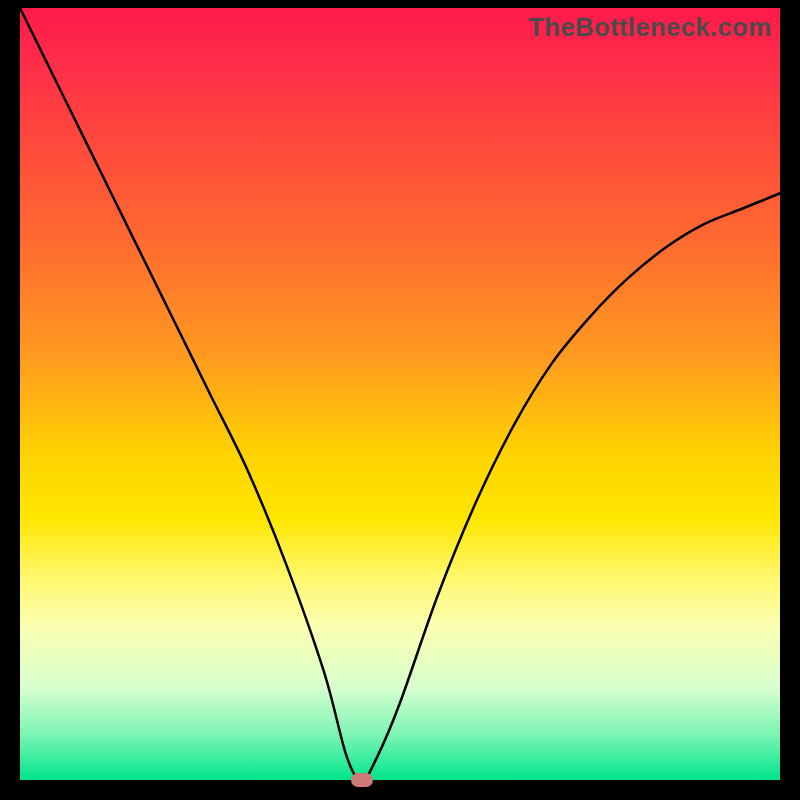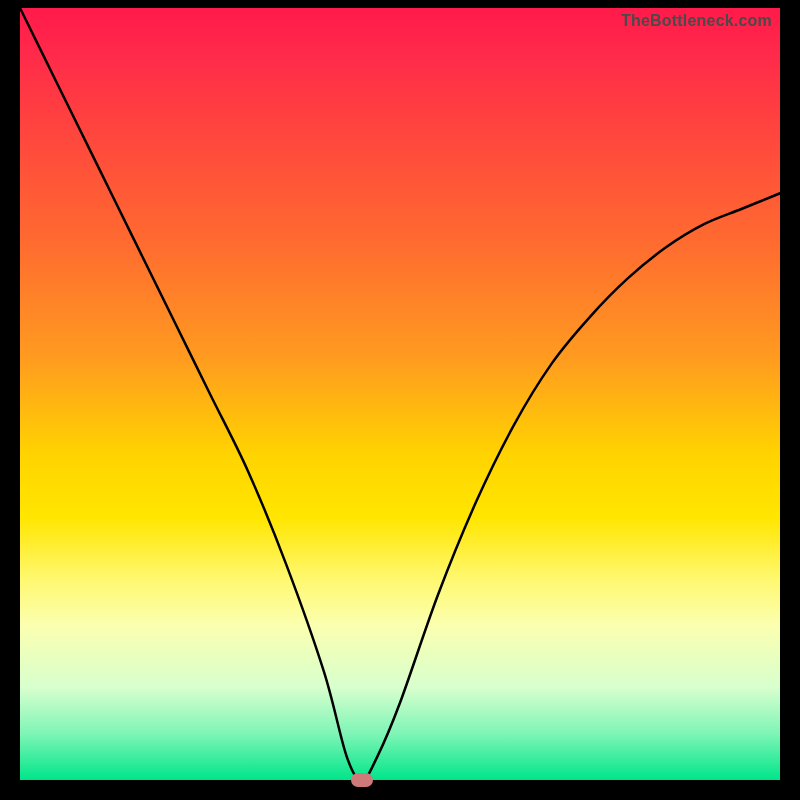--- a/index.html
+++ b/index.html
@@ -35,21 +35,21 @@
       #fbffb0 80%,
       #d8ffce 88%,
       #7ef5b6 94%,
       #00e58a 100%);
   }
   .watermark {
     position: absolute;
     top: 4px;
     right: 8px;
     color: #4a4a4a;
-    font-size: 16px;
+    font-size: 26px;
     font-weight: 600;
     letter-spacing: 0.2px;
     user-select: none;
   }
   svg.curve {
     position: absolute;
     left: 0;
     top: 0;
     width: 760px;
     height: 772px;

